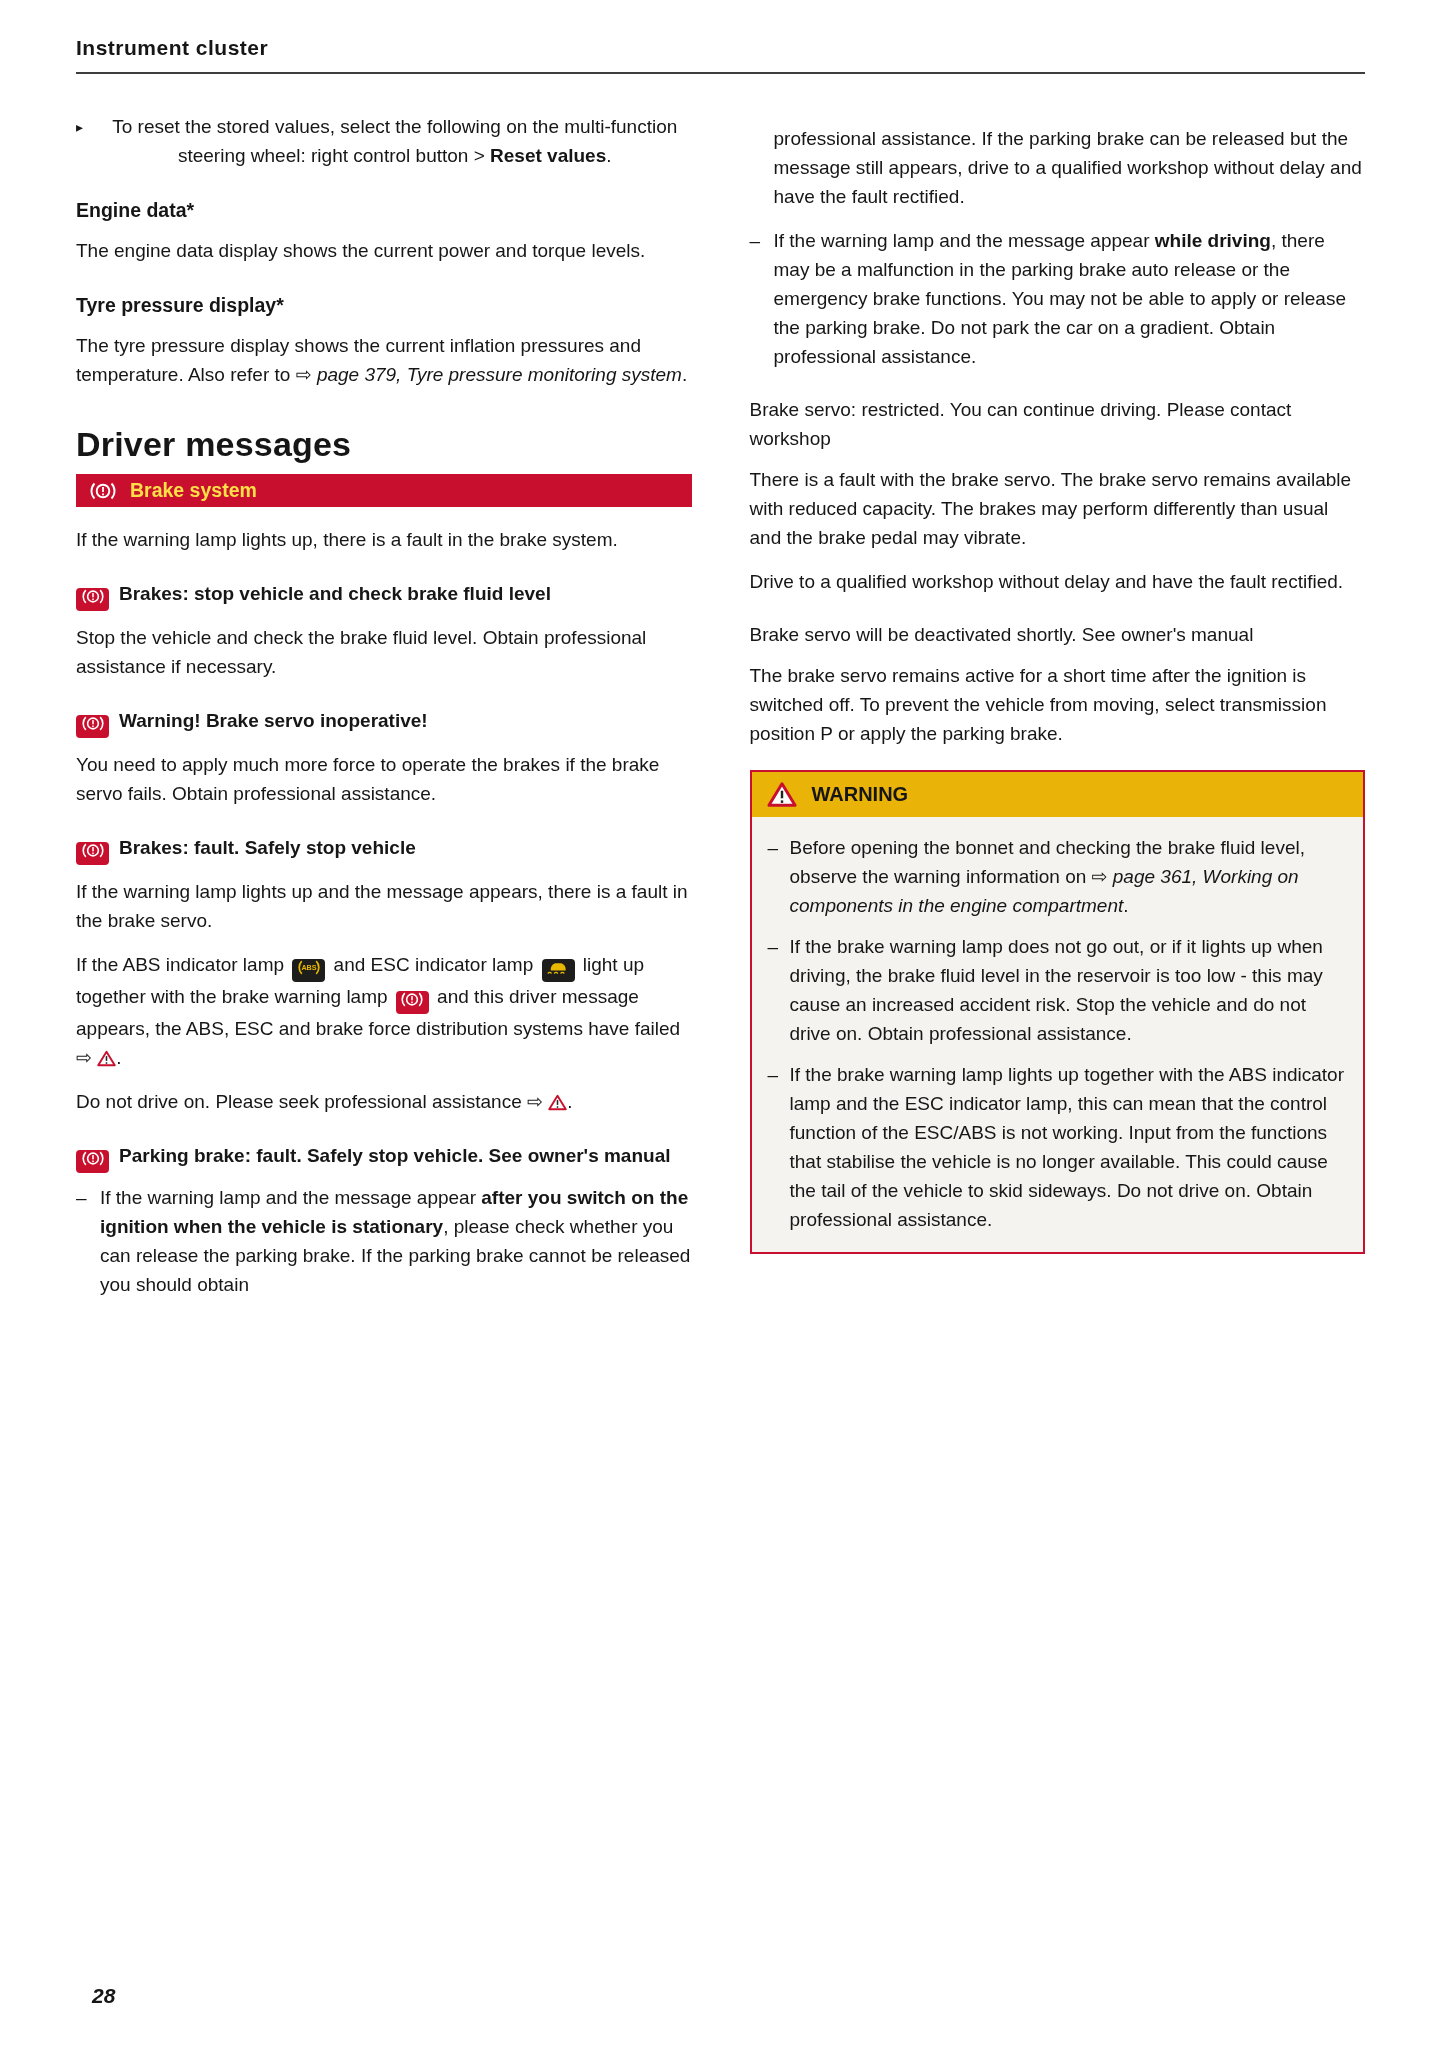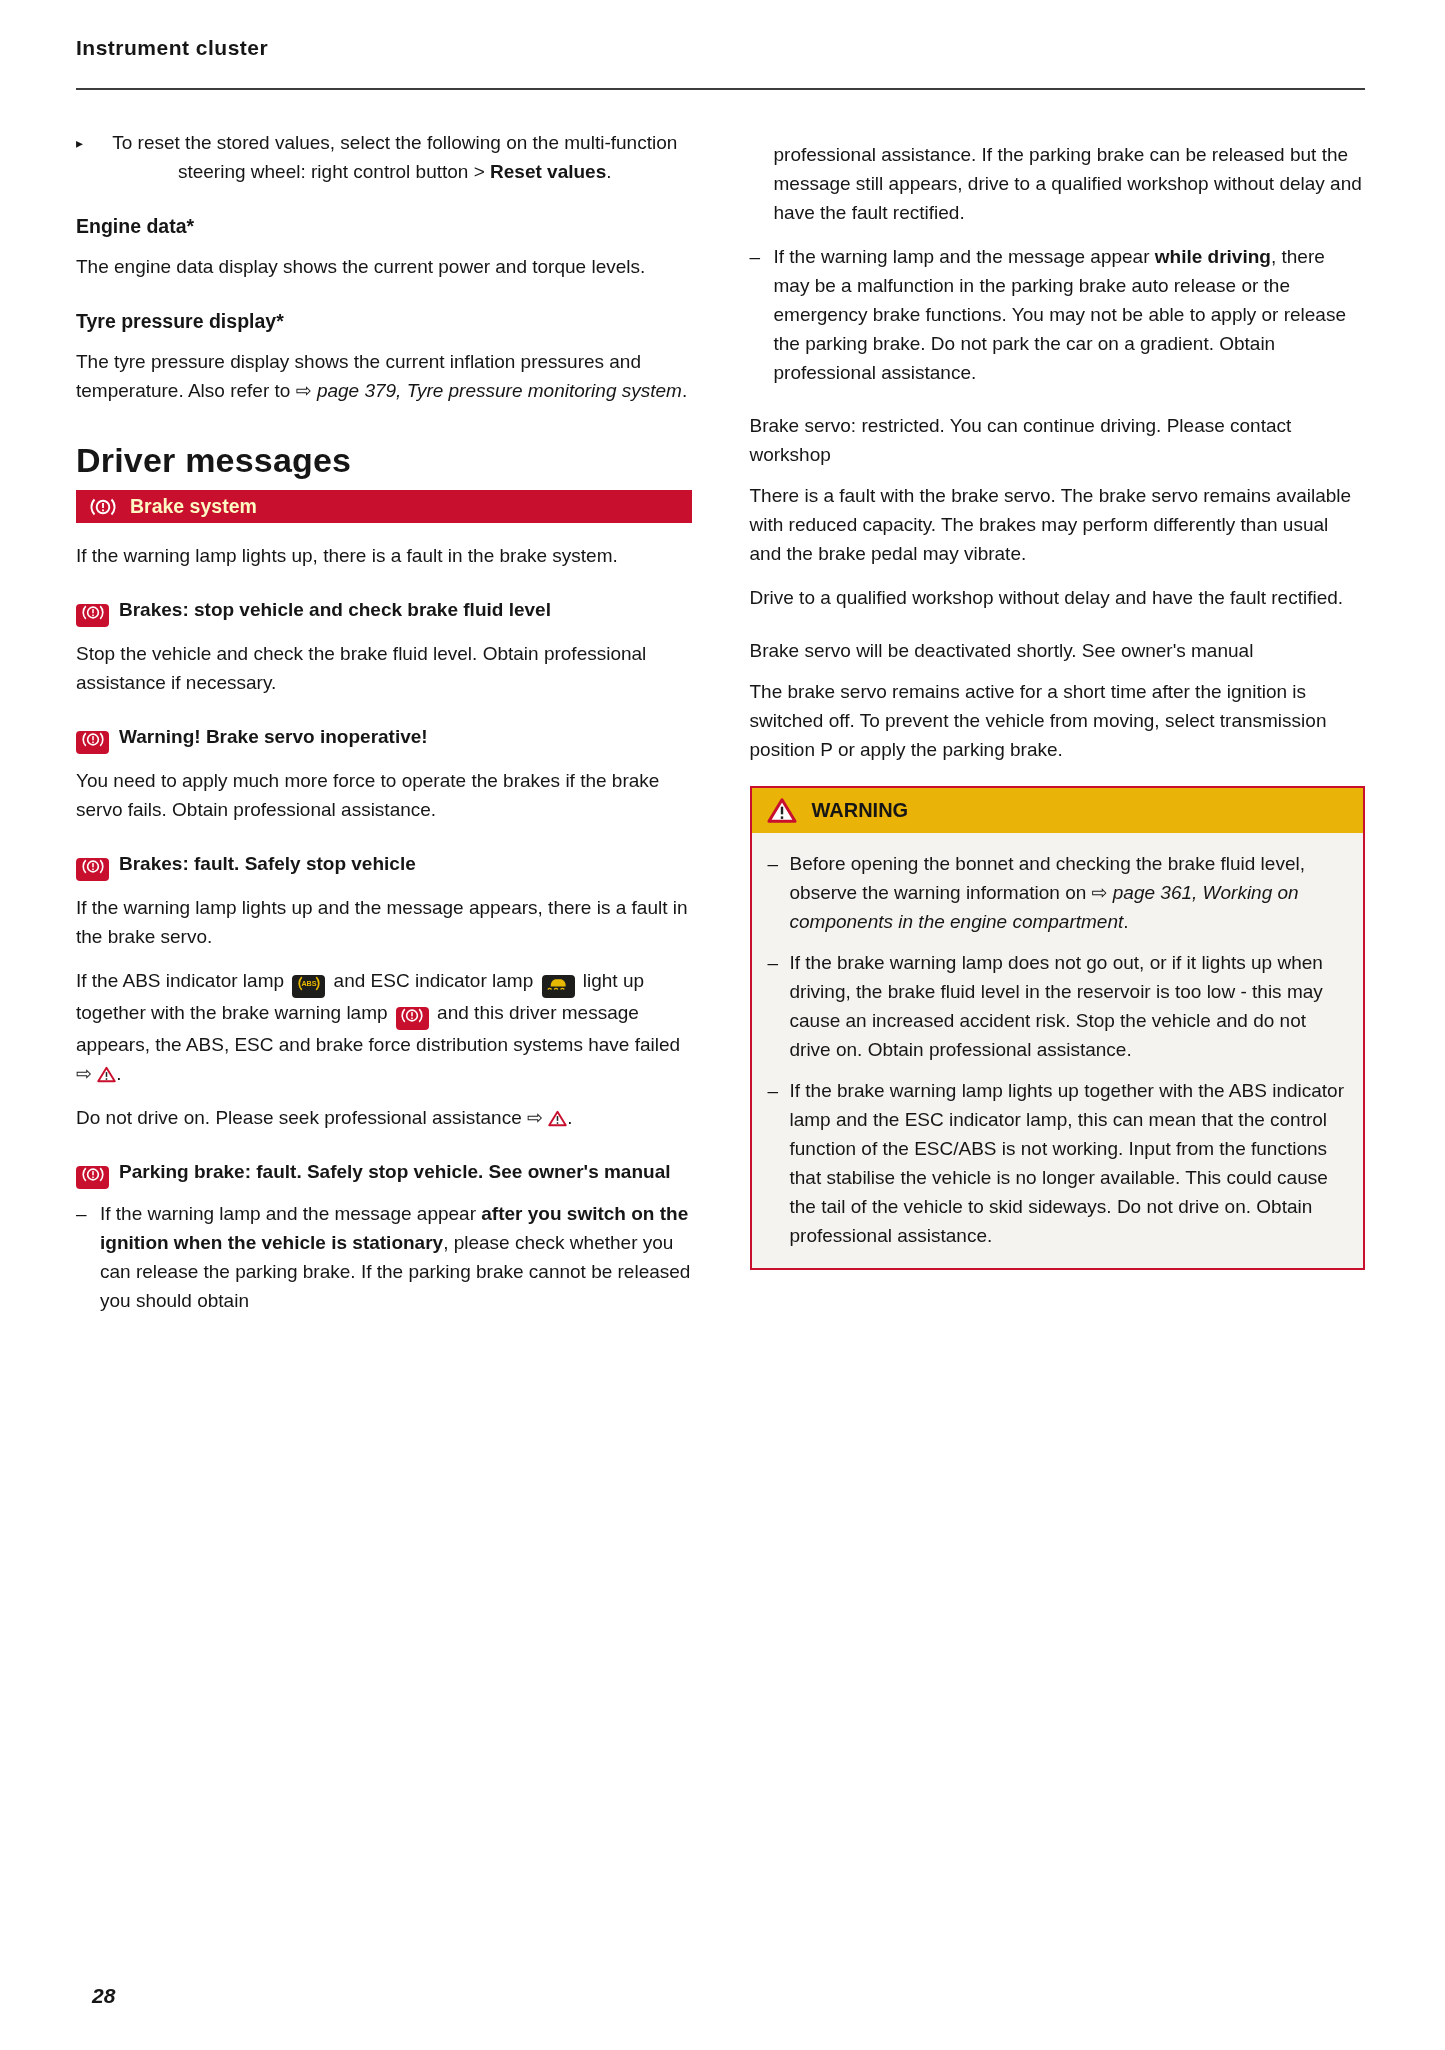--- a/index.html
+++ b/index.html
@@ -3,35 +3,35 @@
 <meta charset="utf-8">
 <style>
   :root{ --red:#c8102e; --yellow:#e8b800; --ink:#161616; }
   *{ box-sizing:border-box; }
   html,body{ margin:0; padding:0; }
   body{
     width:1445px; height:2050px; background:#ffffff; color:var(--ink);
     font-family:"Liberation Sans", sans-serif; position:relative; overflow:hidden;
   }
   .page{ position:absolute; inset:0; padding:36px 80px 0 76px; }
-  .page-header{ border-bottom:2px solid #3d3d3d; padding-bottom:28px; margin-bottom:38px; }
+  .page-header{ border-bottom:2px solid #3d3d3d; padding-bottom:12px; margin-bottom:38px; }
   .section-title{ font-size:21px; font-weight:700; letter-spacing:.5px; margin:0; }
   .columns{ display:flex; gap:58px; align-items:flex-start; }
   .col{ flex:1 1 0; min-width:0; }
   p{ font-size:19px; line-height:29px; margin:12px 0 15px; }
   b{ font-weight:700; }
   i{ font-style:italic; }
   .subheading{ font-size:19.5px; line-height:27px; font-weight:700; margin:27px 0 10px; }
   .bold-heading{ font-size:19px; line-height:29px; font-weight:400; margin:24px 0 10px; }
   .h-driver{ font-size:34px; font-weight:700; letter-spacing:.2px; margin:36px 0 10px; }
   .bullet-item{ display:flex; margin:0 0 12px; }
   .bullet-arrow{ flex:0 0 22px; font-size:14px; line-height:29px; padding-top:1px; }
   .bullet-item p{ margin:0;text-align:center; }
   .banner{
-    display:flex; align-items:center; gap:12px; background:var(--red); color:#fef9c3;
+    display:flex; align-items:center; gap:12px; background:var(--red); color:#fde047;
     font-weight:700; font-size:19.5px; padding:5px 12px; margin:0 0 18px;
   }
   .msg-title{ font-weight:700; margin:25px 0 10px; }
   .lamp-tile{
     display:inline-flex; align-items:flex-start; justify-content:center;
     width:33px; height:23px; border-radius:4px; vertical-align:-5px;
   }
   .tile-red{ background:var(--red); }
   .tile-black{ background:#1d1d1b; }
   .mr{ margin-right:10px; }

